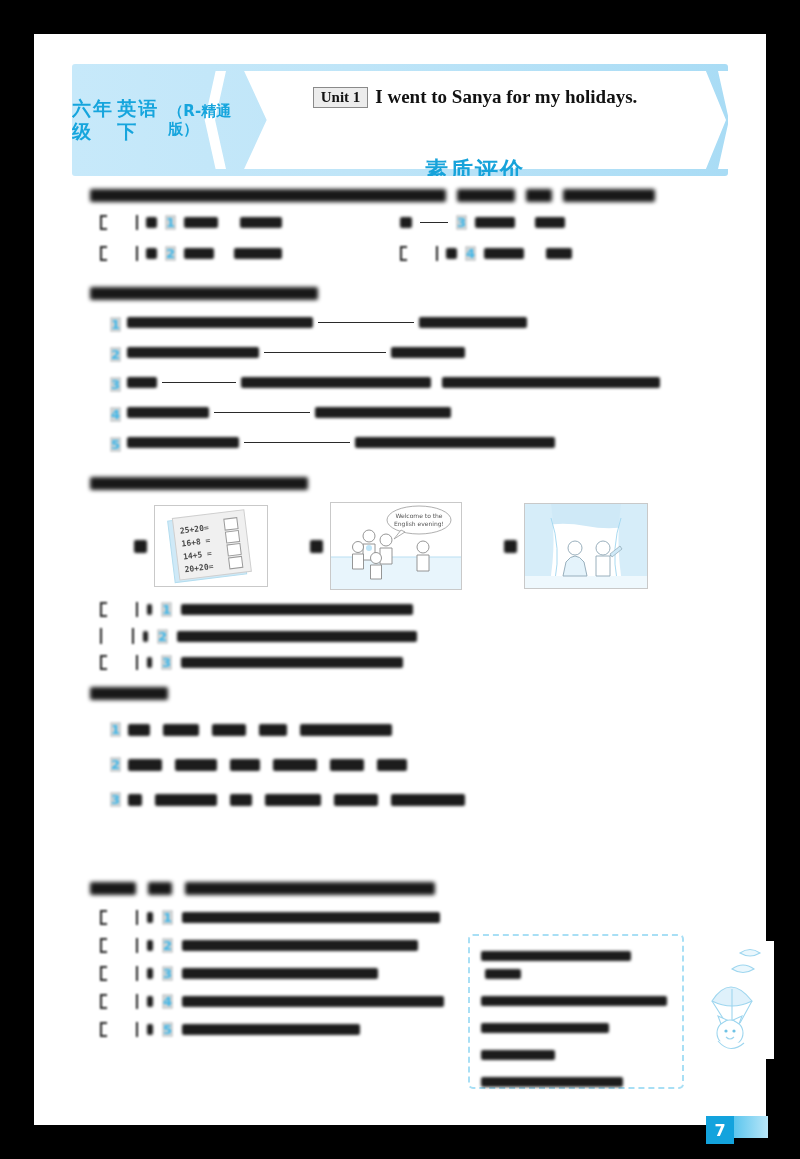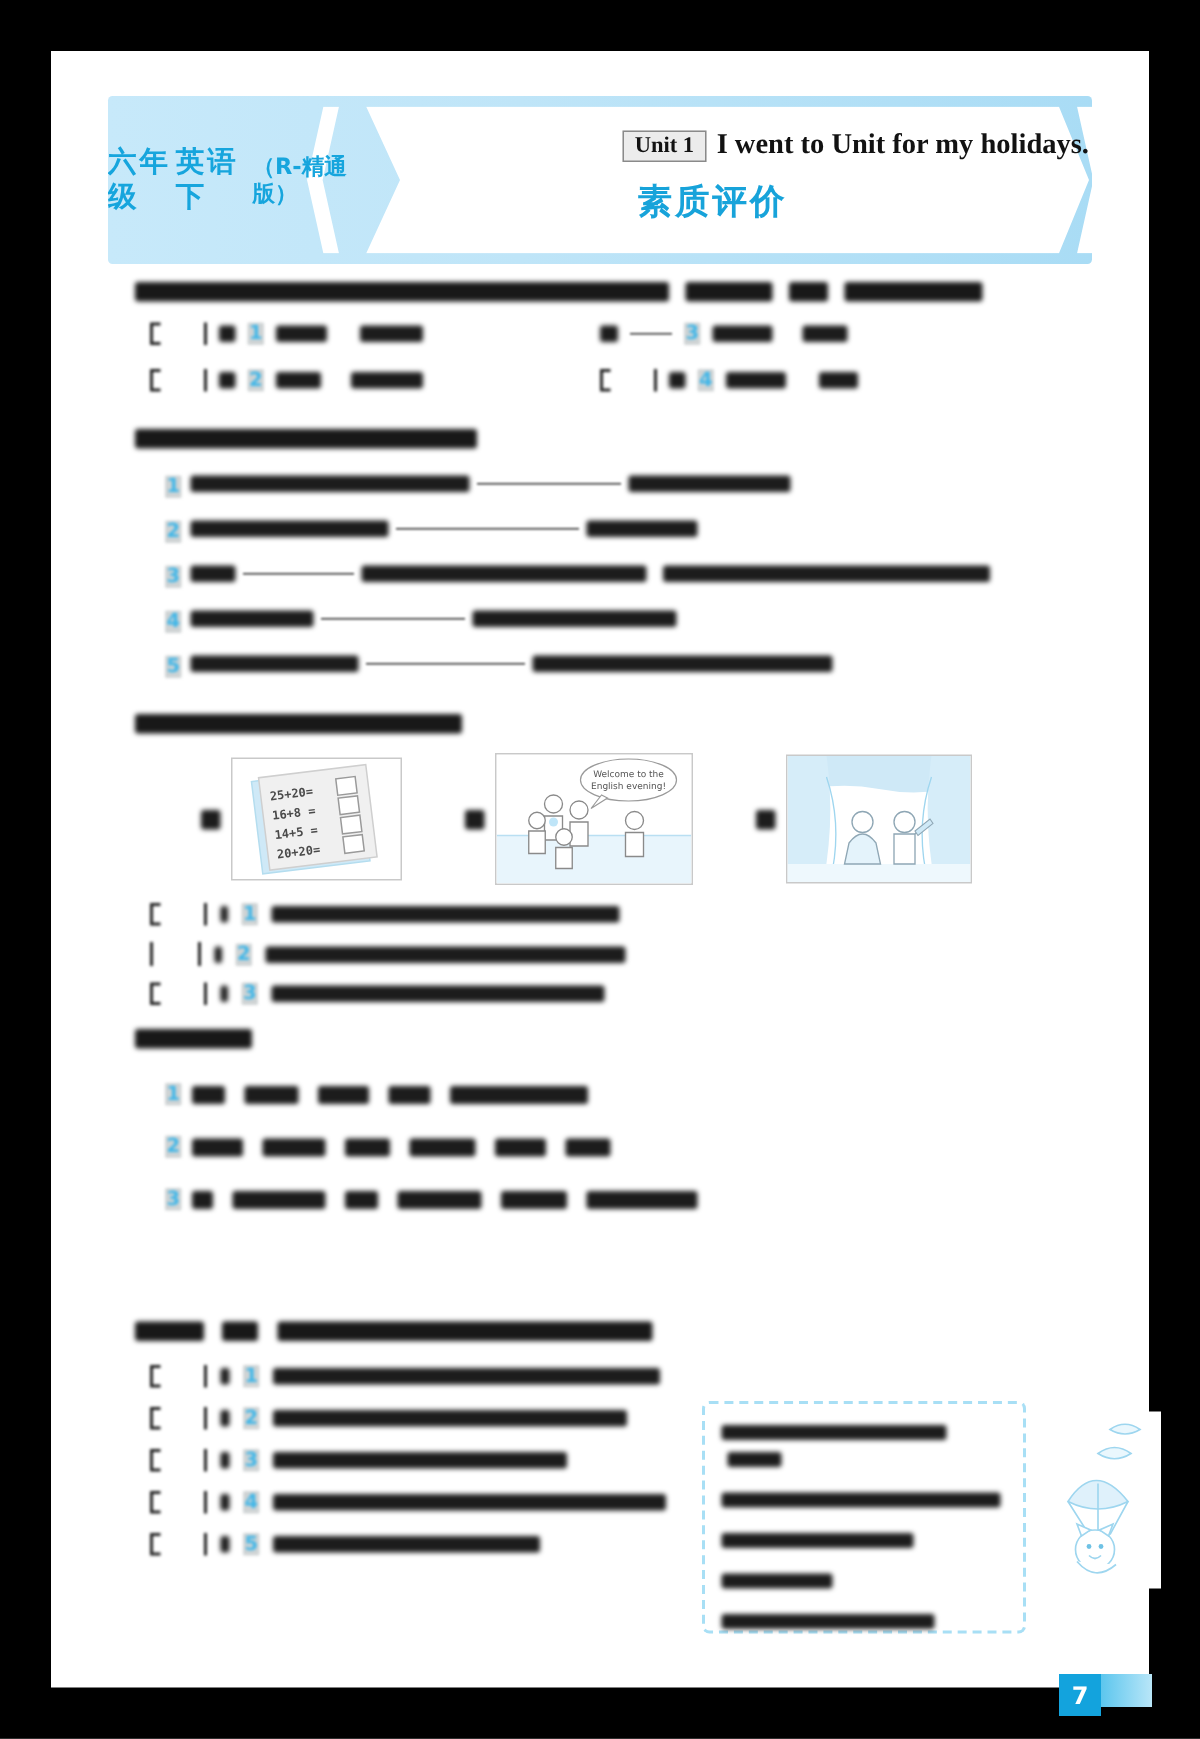--- a/index.html
+++ b/index.html
@@ -17,27 +17,27 @@
   .hdr-left span{color:#16a5dd;font-size:19px;letter-spacing:2px;line-height:1.22;
     font-family:"DejaVu Sans",sans-serif;font-weight:600;}
   .hdr-left span.ed{font-size:15px;letter-spacing:0;}
   .hdr-white{position:absolute;left:152px;top:7px;width:502px;height:98px;background:#fff;
     clip-path:polygon(4% 0%,96% 0%,100% 50%,96% 100%,4% 100%,8.5% 50%);}
   .chev{position:absolute;top:7px;width:26px;height:98px;background:#fff;}
   .chev.c1{left:128px;clip-path:polygon(60% 0%,100% 0%,58% 50%,100% 100%,60% 100%,18% 50%);}
   .chev.c2{left:646px;clip-path:polygon(0% 0%,42% 0%,84% 50%,42% 100%,0% 100%,42% 50%);}
   .hdr-line1{position:absolute;left:152px;top:22px;width:502px;text-align:center;
     font-family:"Liberation Serif",serif;font-size:19px;color:#121212;font-weight:700;
-    display:flex;align-items:center;justify-content:flex-end;gap:7px;}
+    display:flex;align-items:center;justify-content:center;gap:7px;}
   .unit-box{display:inline-block;border:1px solid #8a8a8a;background:#ececec;
     padding:1px 7px;font-size:15px;font-family:"Liberation Serif",serif;font-weight:700;}
   .hdr-line2{position:absolute;left:152px;top:55px;width:502px;text-align:center;
     font-size:25px;color:#17a3da;font-weight:700;font-family:"DejaVu Sans",sans-serif;
     letter-spacing:1px;display:flex;align-items:center;justify-content:center;gap:22px;}
-  .hdr-line2 .cn{font-size:23px;letter-spacing:2px;}
+  .hdr-line2 .cn{font-size:23px;letter-spacing:2px;margin-top:36px;}
 
   
   .blur{display:inline-block;background:#1c1c1c;border-radius:2px;
     filter:blur(1.6px);vertical-align:middle;}
   .blur.hd{background:#181818;filter:blur(1.9px);}
   .rule{display:inline-block;height:1px;background:#2a2a2a;vertical-align:middle;
     filter:blur(.7px);}
   .num{display:inline-block;color:#3fb6e8;font-weight:700;font-size:13px;
     font-family:"DejaVu Sans",sans-serif;filter:blur(.9px);background:#cfd3d4;
     padding:0 1px;border-radius:1px;}
@@ -110,21 +110,21 @@
       <div class="chev c2"></div>
 
       <div class="hdr-left">
         <span>六年级</span>
         <span>英语 下</span>
         <span class="ed">（R-精通版）</span>
       </div>
 
       <div class="hdr-line1">
         <span class="unit-box">Unit 1</span>
-        <span>I went to Unit for my holidays.</span>
+        <span>I went to Sanya for my holidays.</span>
       </div>
       <div class="hdr-line2">
         <span class="cn">素质评价</span>
       </div>
     </div>
 
     <div class="sec s1">
       <div class="sec-head">
         <span class="blur hd" style="width:356px;height:13px;"></span>
         <span class="blur hd" style="width:58px;height:13px;margin-left:7px;"></span>

